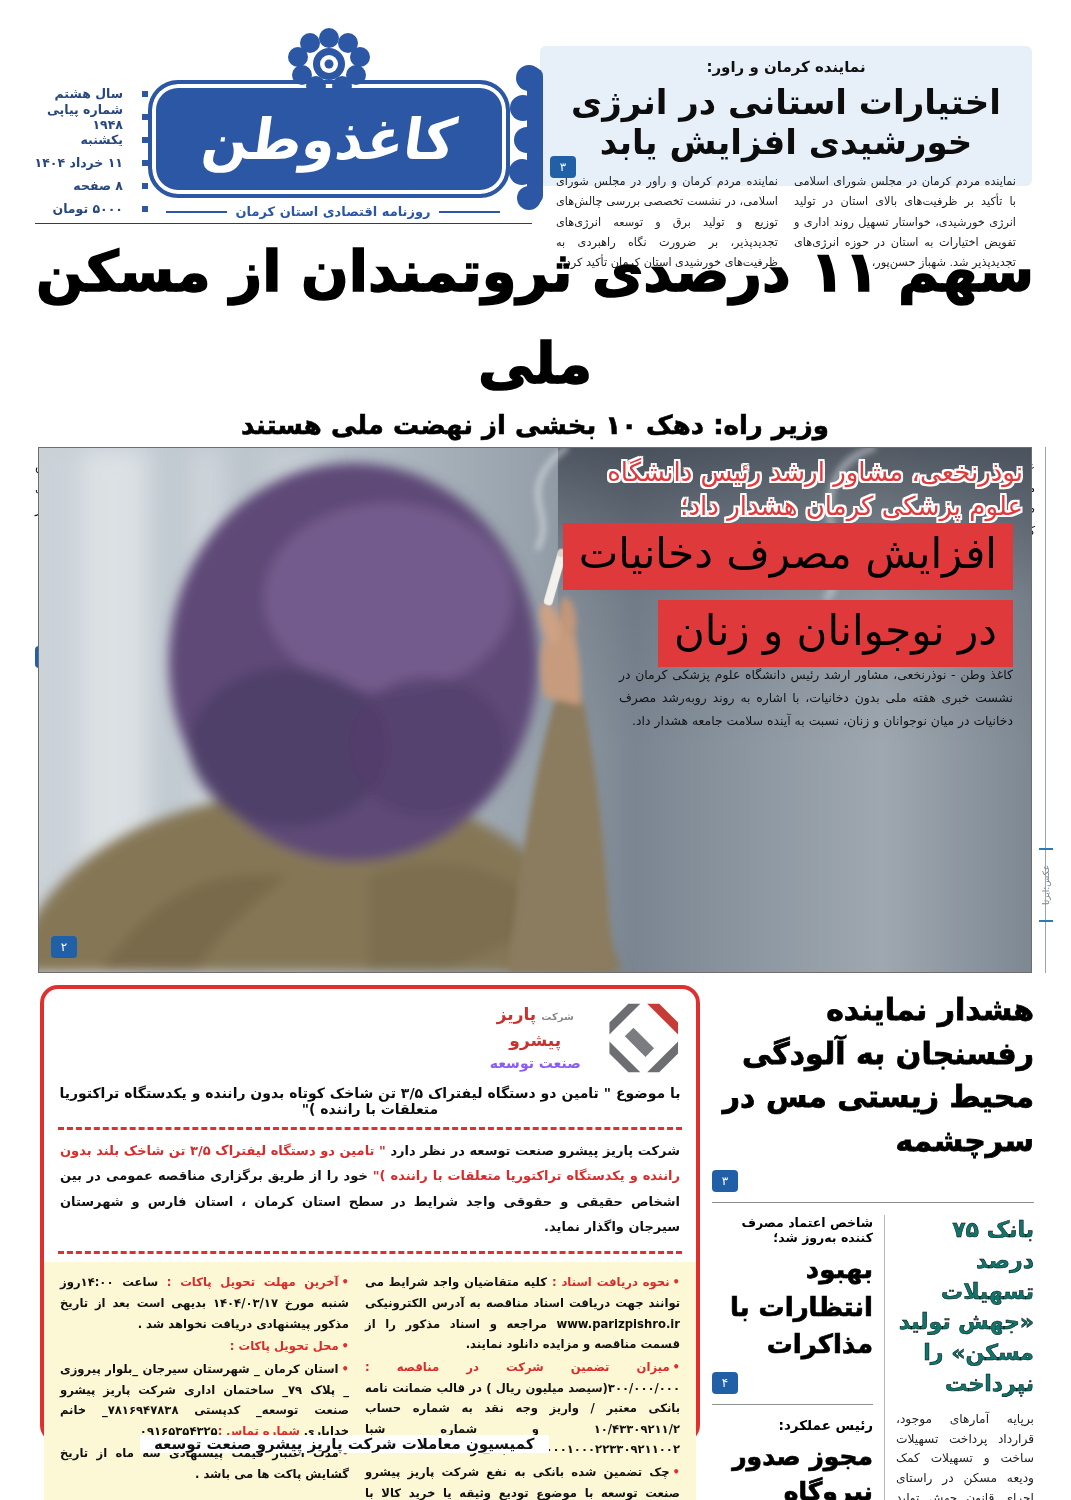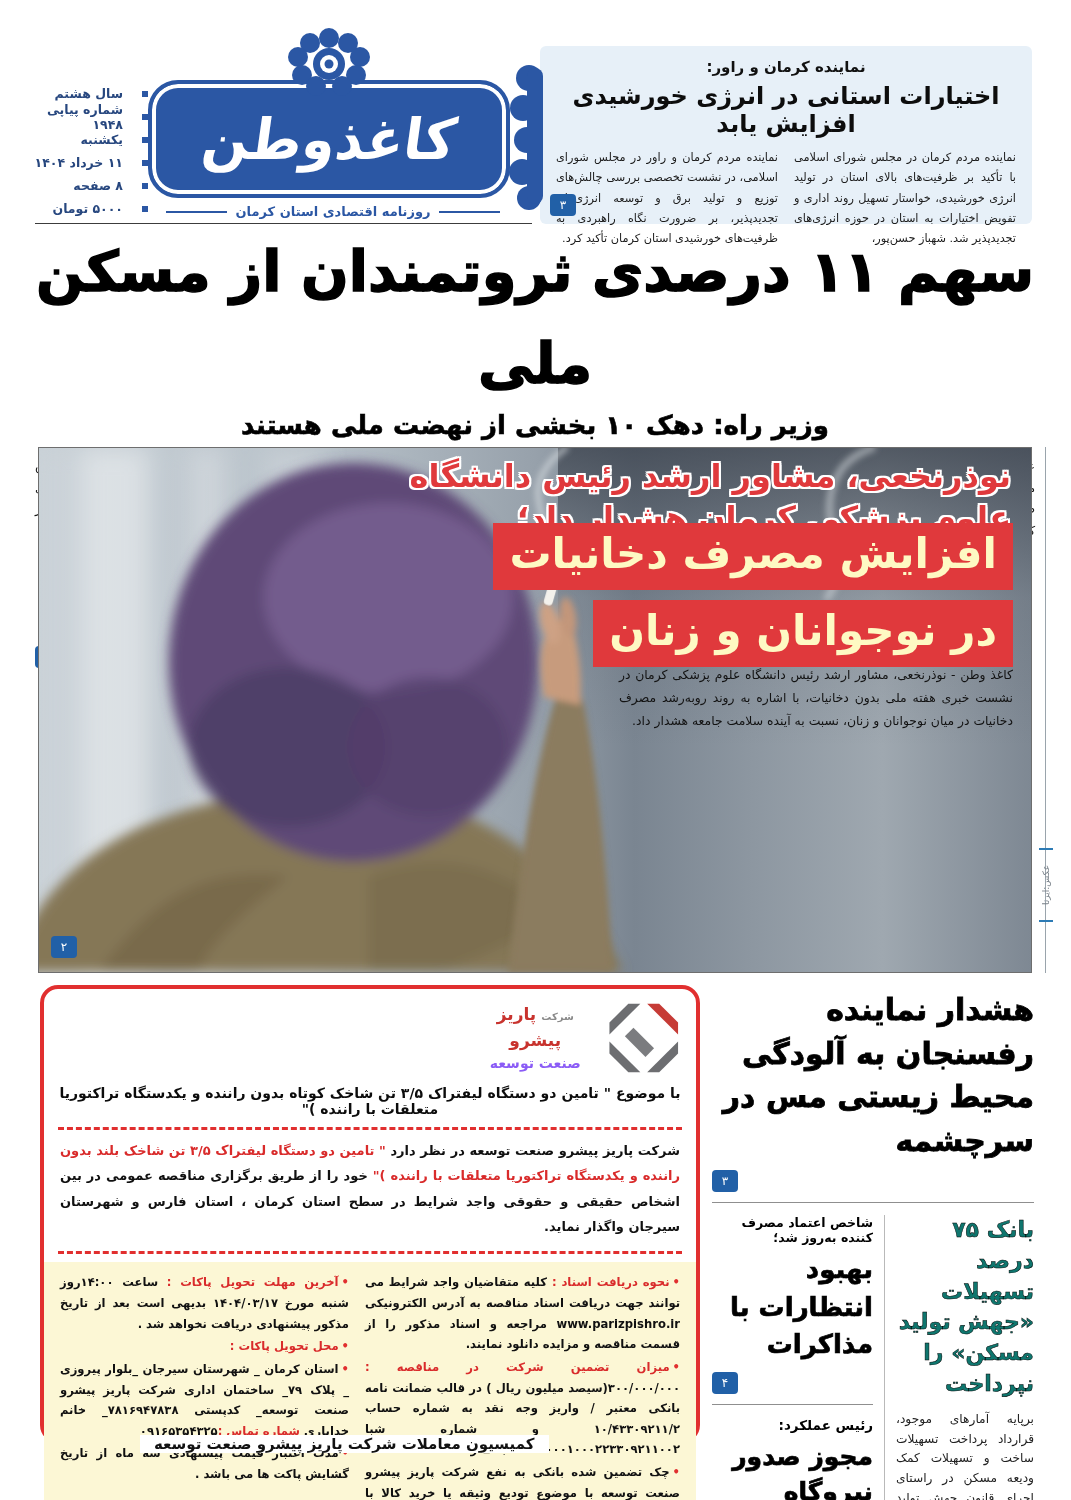--- a/index.html
+++ b/index.html
@@ -17,47 +17,47 @@
     border-radius:30px;box-shadow:inset 0 0 0 4px #fff;box-sizing:border-box;z-index:2;
     display:flex;align-items:center;justify-content:center;}
   .logo-text{color:#fff;font-size:54px;font-weight:bold;transform:skewX(-8deg) scaleY(1.05);letter-spacing:2px;}
   .logo-sub{position:absolute;left:18px;right:10px;top:178px;display:flex;align-items:center;gap:8px;
     color:#2b57a4;font-weight:bold;font-size:13px;}
   .logo-sub .hline{flex:1;height:2px;background:#2b57a4;}
   .mast-ornament{position:absolute;left:505px;top:60px;z-index:1;}
   .mast-rule{position:absolute;left:35px;top:223px;width:497px;height:1px;background:#3c3c3c;}
 
   
-  .top-story{position:absolute;left:540px;top:46px;width:492px;height:178px;background:#e7f0f8;border-radius:6px;
+  .top-story{position:absolute;left:540px;top:46px;width:492px;height:140px;background:#e7f0f8;border-radius:6px;
     box-sizing:border-box;padding:12px 16px 8px;}
   .ts-kicker{text-align:center;font-size:15px;font-weight:bold;color:#111;}
-  .ts-headline{text-align:center;font-size:24px;font-weight:bold;color:#0d0d0d;margin-top:6px;letter-spacing:-0.5px;}
+  .ts-headline{text-align:center;font-size:34px;font-weight:bold;color:#0d0d0d;margin-top:6px;letter-spacing:-0.5px;}
   .ts-cols{display:flex;gap:16px;margin-top:10px;direction:rtl;}
   .ts-col{flex:1;font-size:11.3px;line-height:1.8;text-align:justify;color:#1c1c1c;}
   .badge{width:26px;height:22px;background:#2160a7;border-radius:4px;color:#fff;font-size:12px;
     display:flex;align-items:center;justify-content:center;}
   .ts-badge{position:absolute;left:10px;bottom:8px;}
 
   
   .lead{position:absolute;left:35px;top:226px;width:1000px;}
   .lead-h1{margin:0;text-align:center;font-size:56px;line-height:92px;font-weight:bold;color:#000;
     letter-spacing:-2px;-webkit-text-stroke:1.5px #000;}
   .lead-h2{margin:0;text-align:center;font-size:26px;font-weight:bold;color:#000;-webkit-text-stroke:0.6px #000;}
   .lead-cols{display:flex;gap:16px;margin-top:16px;direction:rtl;position:relative;}
   .lead-col{flex:1;font-size:12.3px;line-height:1.75;text-align:justify;color:#161616;}
   .lead-badge{position:absolute;left:0;top:190px;}
 
   
   .photo{position:absolute;left:38px;top:447px;width:994px;height:526px;border:1px solid #6e6e6e;box-sizing:border-box;}
   .photo-svg{position:absolute;left:0;top:0;width:100%;height:100%;}
-  .ph-kicker{position:absolute;right:20px;top:8px;text-align:right;font-weight:bold;font-size:32px;color:#e0393c;
+  .ph-kicker{position:absolute;right:8px;top:8px;text-align:right;font-weight:normal;font-size:26px;color:#e0393c;
     line-height:1.3;
     text-shadow:-2px -2px 0 #fff,2px -2px 0 #fff,-2px 2px 0 #fff,2px 2px 0 #fff,-2px 0 0 #fff,2px 0 0 #fff,0 -2px 0 #fff,0 2px 0 #fff;}
   .ph-heads{position:absolute;right:18px;top:75px;text-align:right;}
-  .ph-head-line{display:inline-block;background:#e0393c;color:#fef9c3;font-size:42px;font-weight:bold;
+  .ph-head-line{display:inline-block;background:#e0393c;color:#000000;font-size:42px;font-weight:normal;
     padding:6px 16px 12px;margin-bottom:10px;letter-spacing:-1px;}
   .ph-caption{position:absolute;right:18px;top:216px;width:394px;font-size:12.4px;line-height:1.85;
     text-align:justify;color:#121212;}
   .ph-badge{position:absolute;left:12px;bottom:14px;}
   .credit{position:absolute;left:1045px;top:447px;height:526px;width:1px;background:#9aa4ac;}
   .credit-ticks{position:absolute;left:1039px;width:14px;height:2px;background:#2d7bb5;}
   .credit-label{position:absolute;left:1031px;top:855px;width:30px;height:60px;display:flex;align-items:center;justify-content:center;}
   .credit-label span{transform:rotate(-90deg);white-space:nowrap;font-size:9px;color:#7a828a;}
 
   

